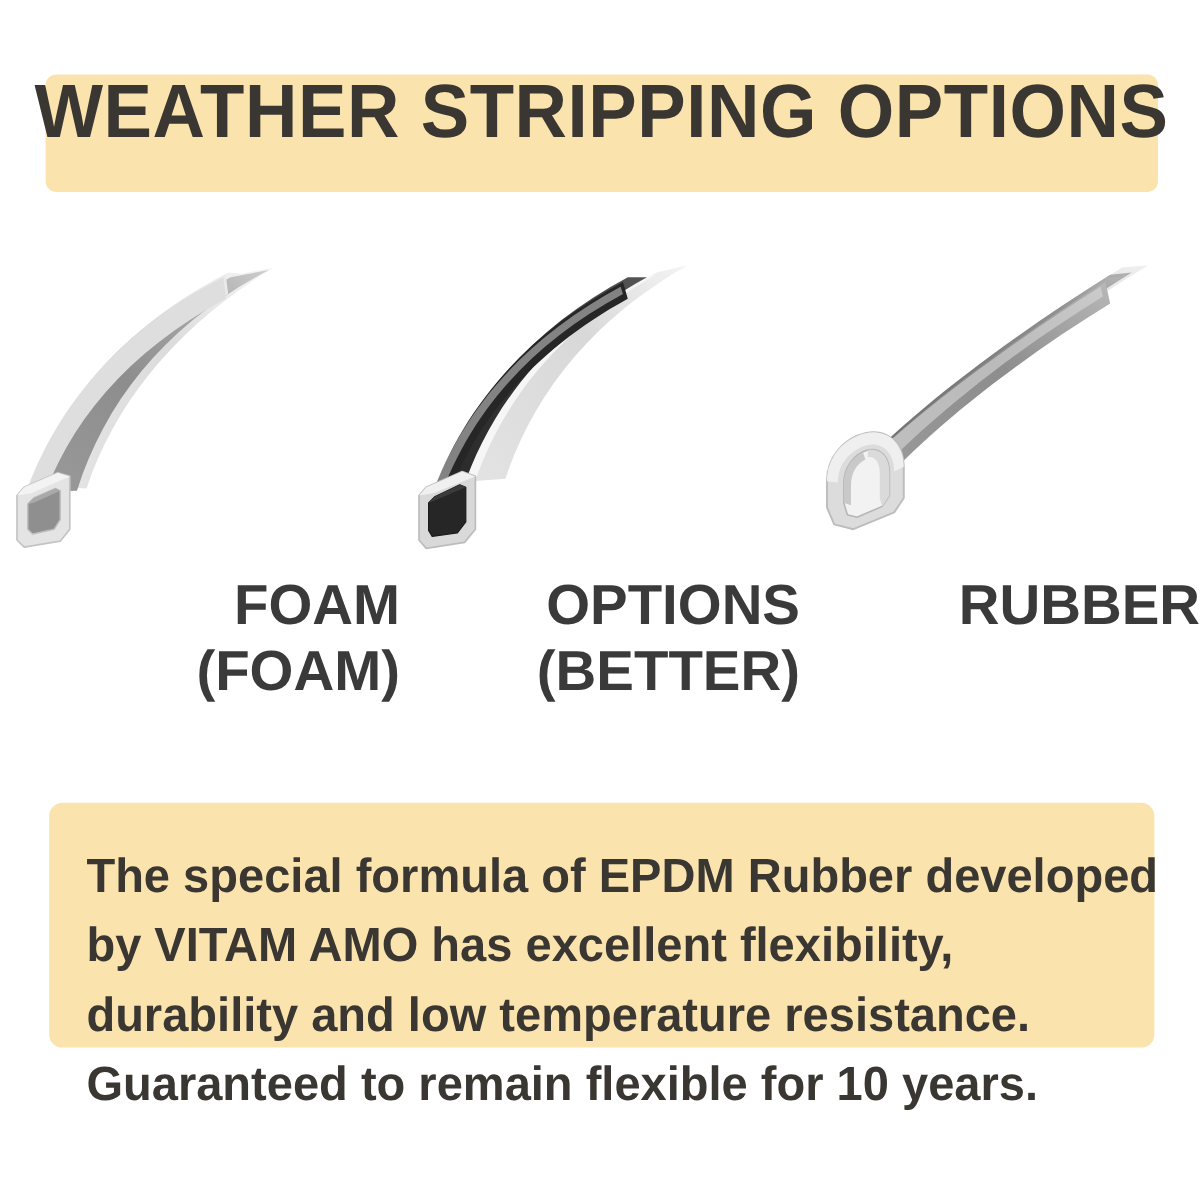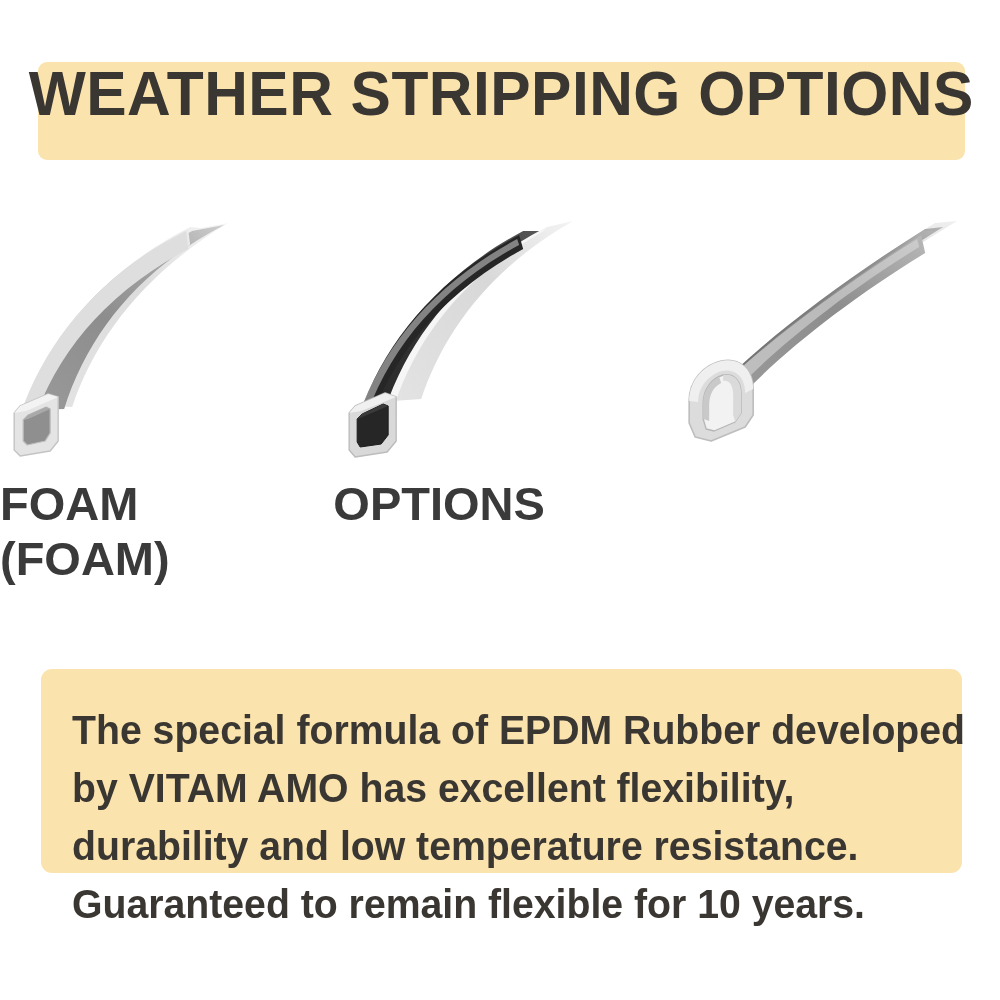--- a/index.html
+++ b/index.html
@@ -69,21 +69,21 @@
   
   #labels-row {
     position: absolute;
     left: 0;
     top: 476px;
     width: 1000px;
     display: flex;
   }
   .product-label {
     flex: 1 1 0;
-    text-align: left;
+    text-align: right;
     font-family: "Liberation Sans Narrow", "Liberation Sans", sans-serif;
     font-weight: bold;
     font-size: 47px;
     line-height: 1.18;
     color: #3a3a3a;
     letter-spacing: 0px;
   }
   .product-label .lbl-name { display: block; }
   .product-label .lbl-rating { display: block; }
 
@@ -302,22 +302,24 @@
   </div>
 </div>
 
 <div id="labels-row">
   <div class="product-label">
     <span class="lbl-name">FOAM</span>
     <span class="lbl-rating">(FOAM)</span>
   </div>
   <div class="product-label">
     <span class="lbl-name">OPTIONS</span>
+    <span class="lbl-rating">(BETTER)</span>
   </div>
   <div class="product-label">
+    <span class="lbl-name">RUBBER</span>
   </div>
 </div>
 
 <div id="description-panel">
   <div class="desc-line">The special formula of EPDM Rubber developed</div>
   <div class="desc-line">by VITAM AMO has excellent flexibility,</div>
   <div class="desc-line">durability and low temperature resistance.</div>
   <div class="desc-line">Guaranteed to remain flexible for 10 years.</div>
 </div>
 

